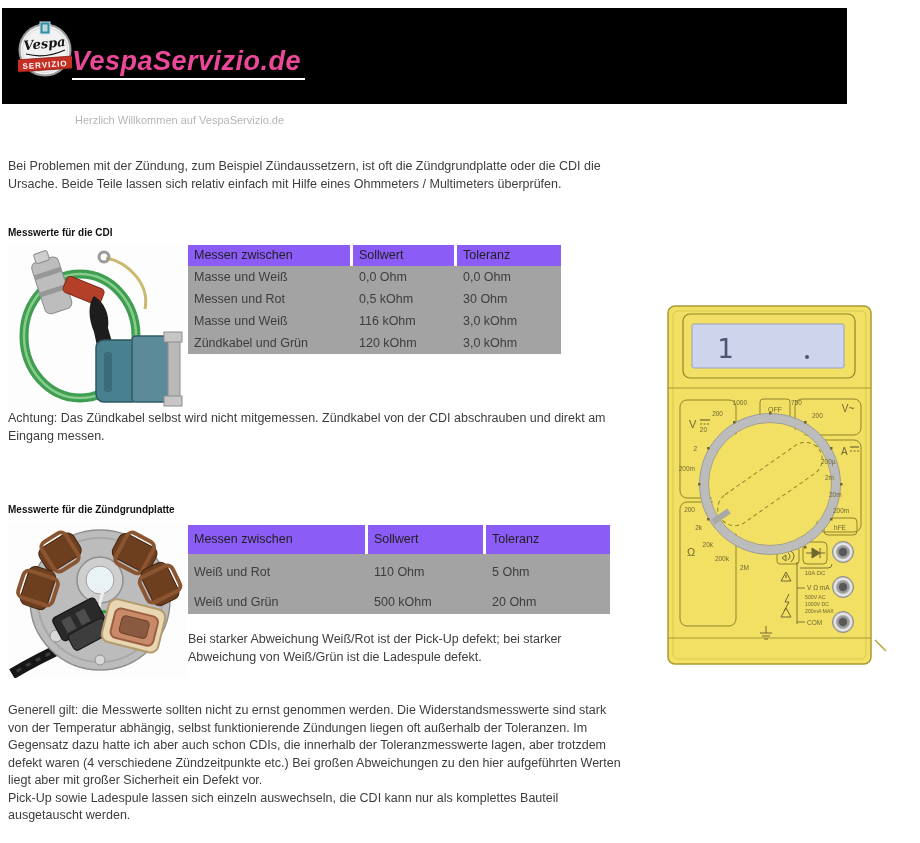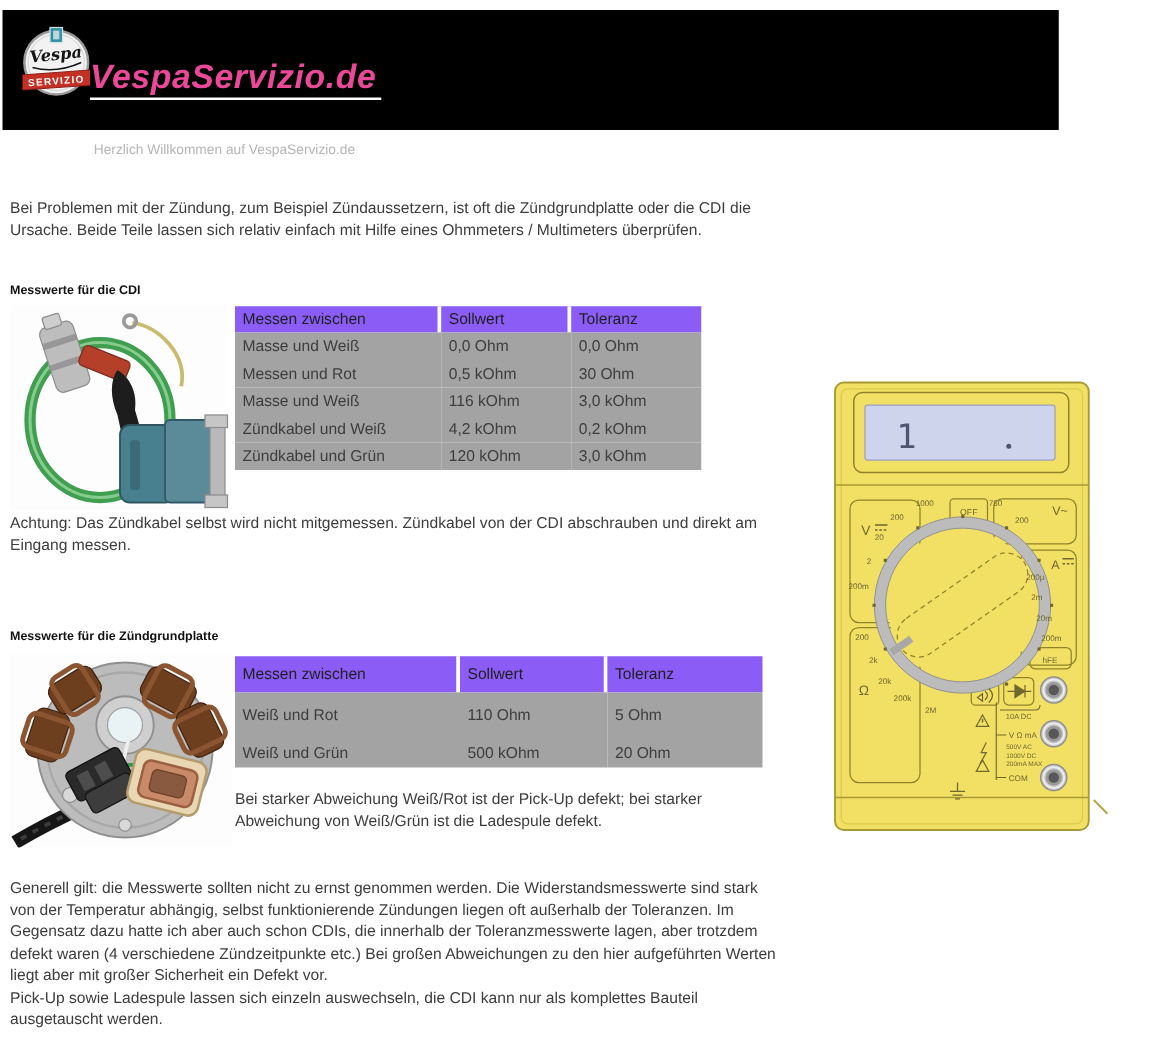--- a/index.html
+++ b/index.html
@@ -124,25 +124,20 @@
         <td>Messen und Rot</td>
         <td>0,5 kOhm</td>
         <td>30 Ohm</td>
       </tr>
       <tr>
         <td>Masse und Weiß</td>
         <td>116 kOhm</td>
         <td>3,0 kOhm</td>
       </tr>
       <tr>
-        <td>Zündkabel und Weiß</td>
-        <td>4,2 kOhm</td>
-        <td>0,2 kOhm</td>
-      </tr>
-      <tr>
         <td>Zündkabel und Grün</td>
         <td>120 kOhm</td>
         <td>3,0 kOhm</td>
       </tr>
     </tbody>
   </table>
 
   <div class="para warning">Achtung: Das Zündkabel selbst wird nicht mitgemessen. Zündkabel von der CDI abschrauben und direkt am Eingang messen.</div>
 
   <div class="sec-h plate">Messwerte für die Zündgrundplatte</div>

